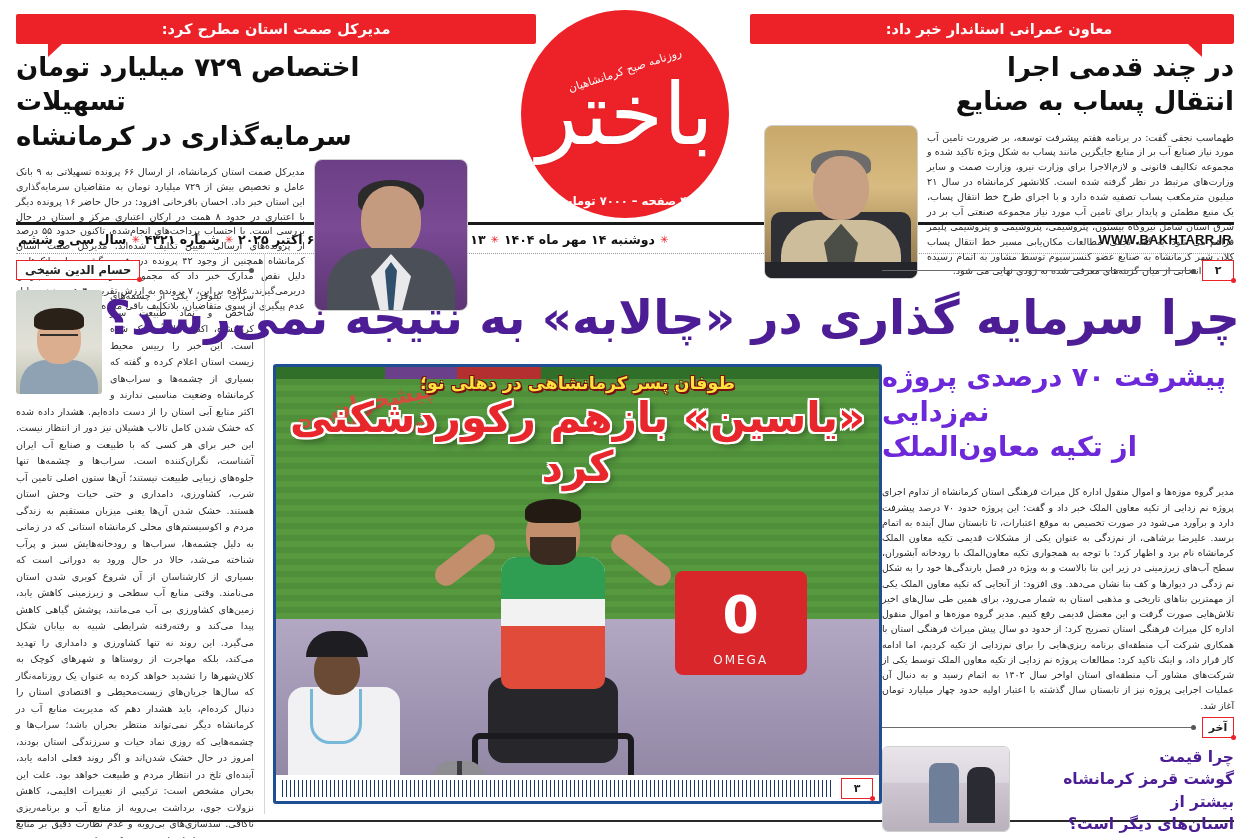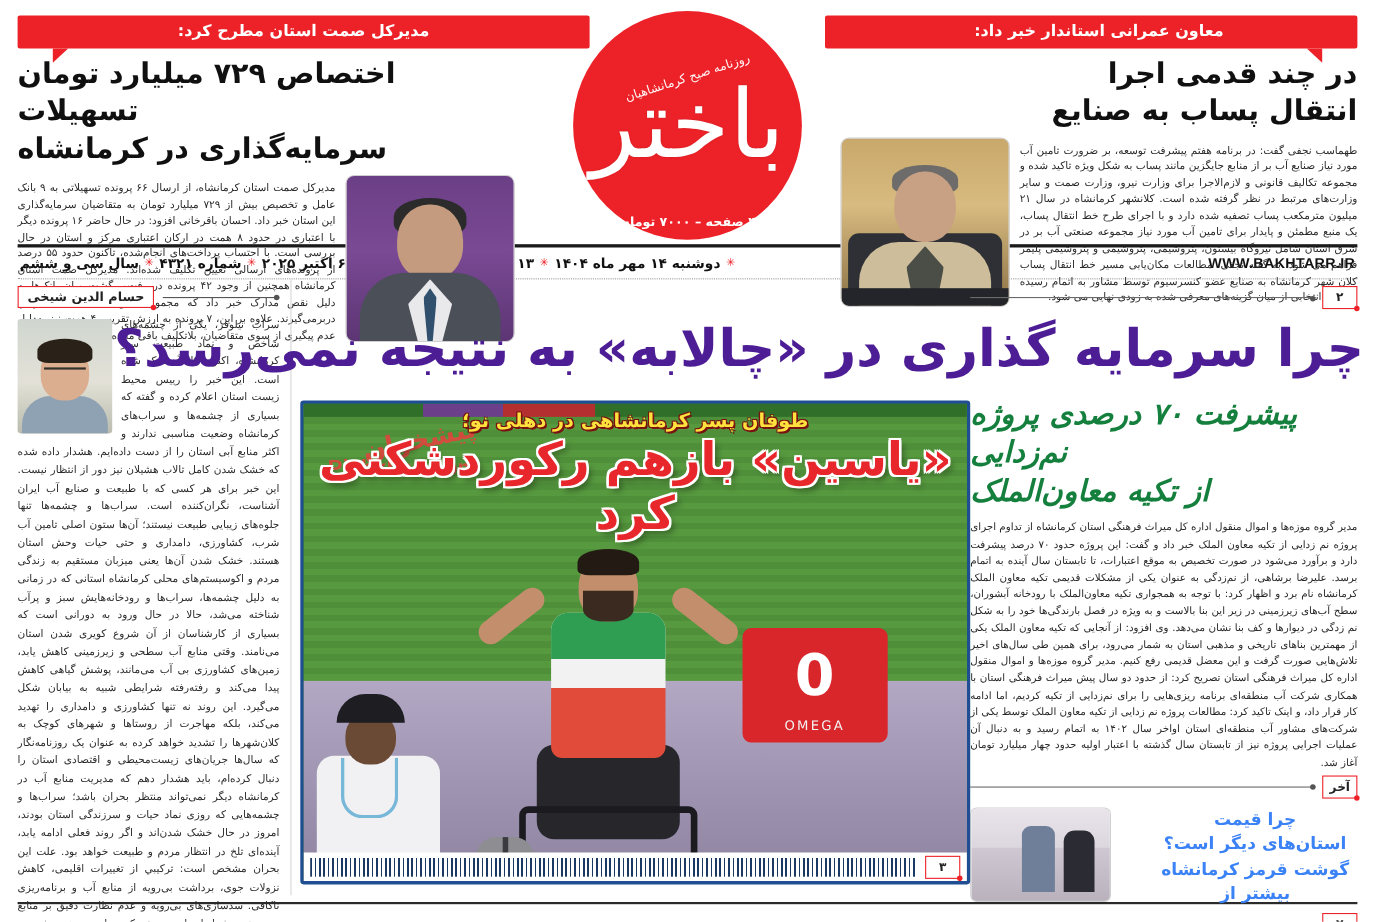--- a/index.html
+++ b/index.html
@@ -123,29 +123,29 @@
   .badge-line::before{content:"";position:absolute;right:0;top:-2.5px;width:5px;height:5px;
     border-radius:50%;background:#555;}
 
   
   .hl-giant{
     font-size:47px;font-weight:bold;line-height:1.12;color:#4c1d95;
     letter-spacing:-1.6px;white-space:nowrap;margin:4px 0 0 0;
     text-align:right;
   }
   .hl-giant-wrap{position:absolute;top:20px;right:8px;width:980px;}
-  .sub-giant{font-size:27px;font-weight:bold;line-height:1.3;color:#15803d;
-    text-align:left;letter-spacing:-.5px;font-style:italic;}
-
-  .lead-text{font-size:9.4px;line-height:1.62;color:#272727;text-align:justify;margin-top:8px;}
+  .sub-giant{font-size:27px;font-weight:bold;line-height:1.3;color:#6d28d9;
+    text-align:left;letter-spacing:-.5px;}
+
+  .lead-text{font-size:9.4px;line-height:1.62;color:#272727;text-align:justify;margin-top:20px;}
 
   
   .teaser{display:flex;gap:10px;align-items:flex-start;padding:8px 0 6px 0;}
   .teaser-title{font-size:15.5px;font-weight:bold;line-height:1.45;
-    color:#3b82f6;text-align:center;flex:1;letter-spacing:-.2px;margin-left:28px;}
+    color:#4c1d95;text-align:right;flex:1;letter-spacing:-.2px;margin-left:28px;}
   .teaser-thumb{width:126px;height:84px;border:1.4px solid #cfcfcf;border-radius:6px;overflow:hidden;position:relative;}
   .thumb-shop{width:100%;height:100%;background:
      linear-gradient(180deg,#e9e4ea 0%,#dcd6de 42%,#cfc8d2 43%,#b9b2bd 100%);position:relative;}
   .thumb-shop::before{content:"";position:absolute;left:46px;top:16px;width:30px;height:60px;background:#6f7f99;border-radius:8px 8px 0 0;}
   .thumb-shop::after{content:"";position:absolute;left:84px;top:20px;width:28px;height:56px;background:#2b2b33;border-radius:10px 10px 0 0;}
 
   
   .edi-label{background:#ED2228;color:#fff;font-size:12px;font-weight:bold;
     text-align:center;padding:4px 0;width:122px;margin:0 auto;}
   .edi-wings{display:flex;align-items:center;justify-content:center;gap:6px;}
@@ -333,22 +333,22 @@
       <div class="lead-text">مدیر گروه موزه‌ها و اموال منقول اداره کل میراث فرهنگی استان کرمانشاه از تداوم اجرای پروژه نم زدایی از تکیه معاون الملک خبر داد و گفت: این پروژه حدود ۷۰ درصد پیشرفت دارد و برآورد می‌شود در صورت تخصیص به موقع اعتبارات، تا تابستان سال آینده به اتمام برسد. علیرضا برشاهی، از نم‌زدگی به عنوان یکی از مشکلات قدیمی تکیه معاون الملک کرمانشاه نام برد و اظهار کرد: با توجه به همجواری تکیه معاون‌الملک با رودخانه آبشوران، سطح آب‌های زیرزمینی در زیر این بنا بالاست و به ویژه در فصل بارندگی‌ها خود را به شکل نم زدگی در دیوارها و کف بنا نشان می‌دهد. وی افزود: از آنجایی که تکیه معاون الملک یکی از مهمترین بناهای تاریخی و مذهبی استان به شمار می‌رود، برای همین طی سال‌های اخیر تلاش‌هایی صورت گرفت و این معضل قدیمی رفع کنیم. مدیر گروه موزه‌ها و اموال منقول اداره کل میراث فرهنگی استان تصریح کرد: از حدود دو سال پیش میراث فرهنگی استان با همکاری شرکت آب منطقه‌ای برنامه ریزی‌هایی را برای نم‌زدایی از تکیه کردیم، اما ادامه کار قرار داد، و اینک تاکید کرد: مطالعات پروژه نم زدایی از تکیه معاون الملک توسط یکی از شرکت‌های مشاور آب منطقه‌ای استان اواخر سال ۱۴۰۲ به اتمام رسید و به دنبال آن عملیات اجرایی پروژه نیز از تابستان سال گذشته با اعتبار اولیه حدود چهار میلیارد تومان آغاز شد.</div>
 
       <div class="badge-row" style="margin-top:4px;">
         <span class="badge">آخر</span>
         <span class="badge-line"></span>
       </div>
 
       <div class="teaser">
         <div class="teaser-title">
           <div>چرا قیمت</div>
+          <div>گوشت قرمز کرمانشاه بیشتر از</div>
           <div>استان‌های دیگر است؟</div>
-          <div>گوشت قرمز کرمانشاه بیشتر از</div>
         </div>
         <div class="teaser-thumb">
           <div class="thumb-shop"></div>
         </div>
       </div>
       <div class="badge-row">
         <span class="badge">۲</span>
 
       </div>
 

